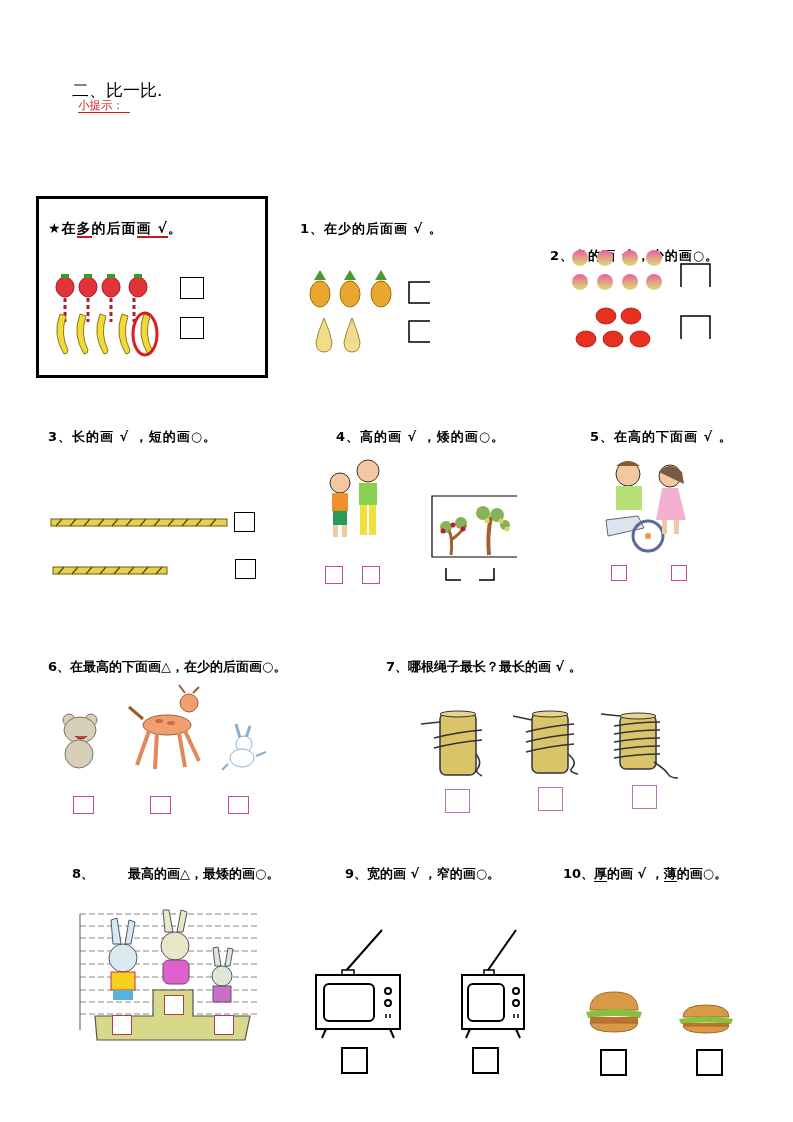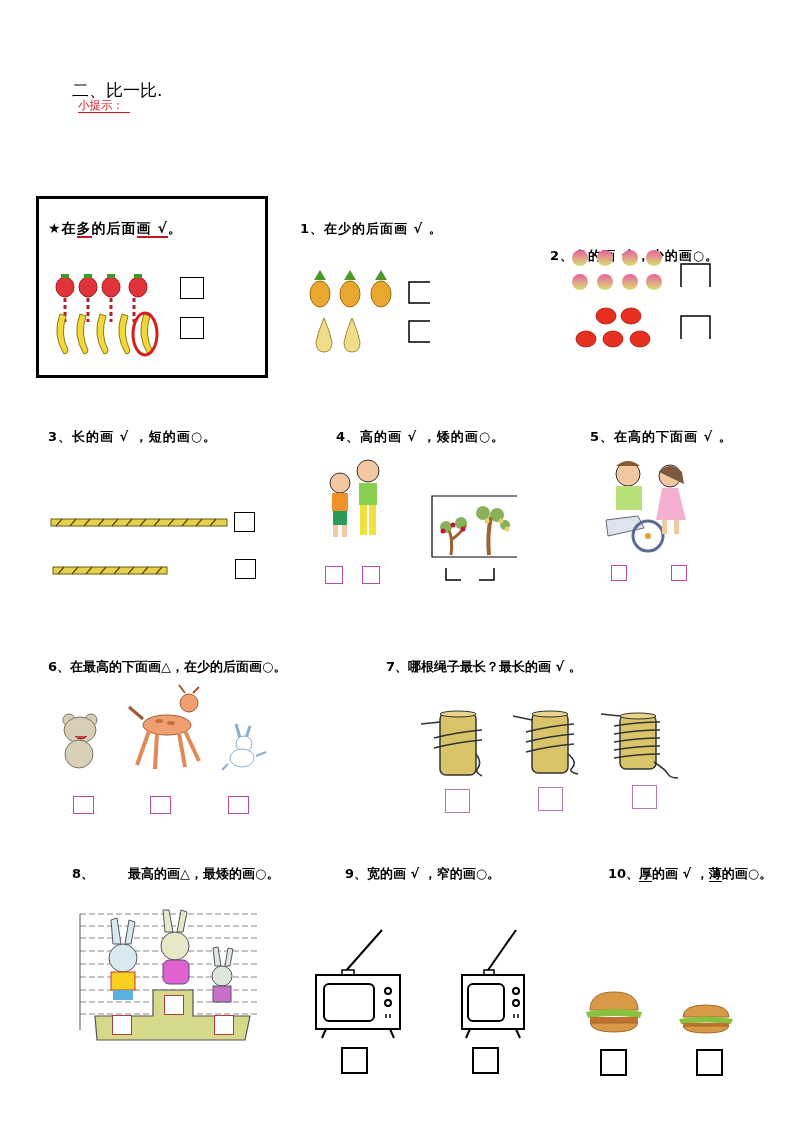--- a/index.html
+++ b/index.html
@@ -303,21 +303,21 @@
   <rect x="2" y="47" width="62" height="54" fill="#fff" stroke="#000" stroke-width="2"></rect>
   <rect x="8" y="56" width="36" height="37" rx="5" fill="#fff" stroke="#000" stroke-width="2"></rect>
   <circle cx="56" cy="63" r="3" fill="none" stroke="#000" stroke-width="2"></circle>
     <circle cx="56" cy="75" r="3" fill="none" stroke="#000" stroke-width="2"></circle>
   <path d="M54 86 L54 90 M58 86 L58 90" stroke="#000" stroke-width="1.5"></path>
   <path d="M10 101 L6 110 M56 101 L60 110" stroke="#000" stroke-width="2"></path>
 </svg>
 <div class="box" style="left:341px;top:1047px;width:23px;height:23px;border-width:2px;"></div>
 <div class="box" style="left:472px;top:1047px;width:23px;height:23px;border-width:2px;"></div>
 
-<div class="abs q" style="left:563px;top:865px;letter-spacing:0;margin-left:45px;"><span>10、</span><span class="ul-blk">厚</span><span>的画 √ ，</span><span class="ul-blk">薄</span><span>的画○。</span></div>
+<div class="abs q" style="left:563px;top:865px;letter-spacing:0;"><span>10、</span><span class="ul-blk">厚</span><span>的画 √ ，</span><span class="ul-blk">薄</span><span>的画○。</span></div>
 <svg style="left:584px;top:990px" width="60" height="44">
   <path d="M6 20 Q6 2 30 2 Q54 2 54 20 Z" fill="#d99a48" stroke="#a06a28"></path>
   <path d="M2 22 Q30 16 58 22 L56 28 Q30 24 4 28 Z" fill="#8ac040"></path>
   <rect x="6" y="27" width="48" height="6" fill="#c07030"></rect>
   <path d="M6 33 L54 33 Q52 42 30 42 Q8 42 6 33 Z" fill="#d99a48" stroke="#a06a28"></path>
 </svg>
 <svg style="left:677px;top:1003px" width="58" height="32">
   <path d="M6 14 Q6 2 29 2 Q52 2 52 14 Z" fill="#d99a48" stroke="#a06a28"></path>
   <path d="M2 16 Q29 11 56 16 L54 21 Q29 18 4 21 Z" fill="#8ac040"></path>
   <rect x="6" y="20" width="46" height="3" fill="#c07030"></rect>

